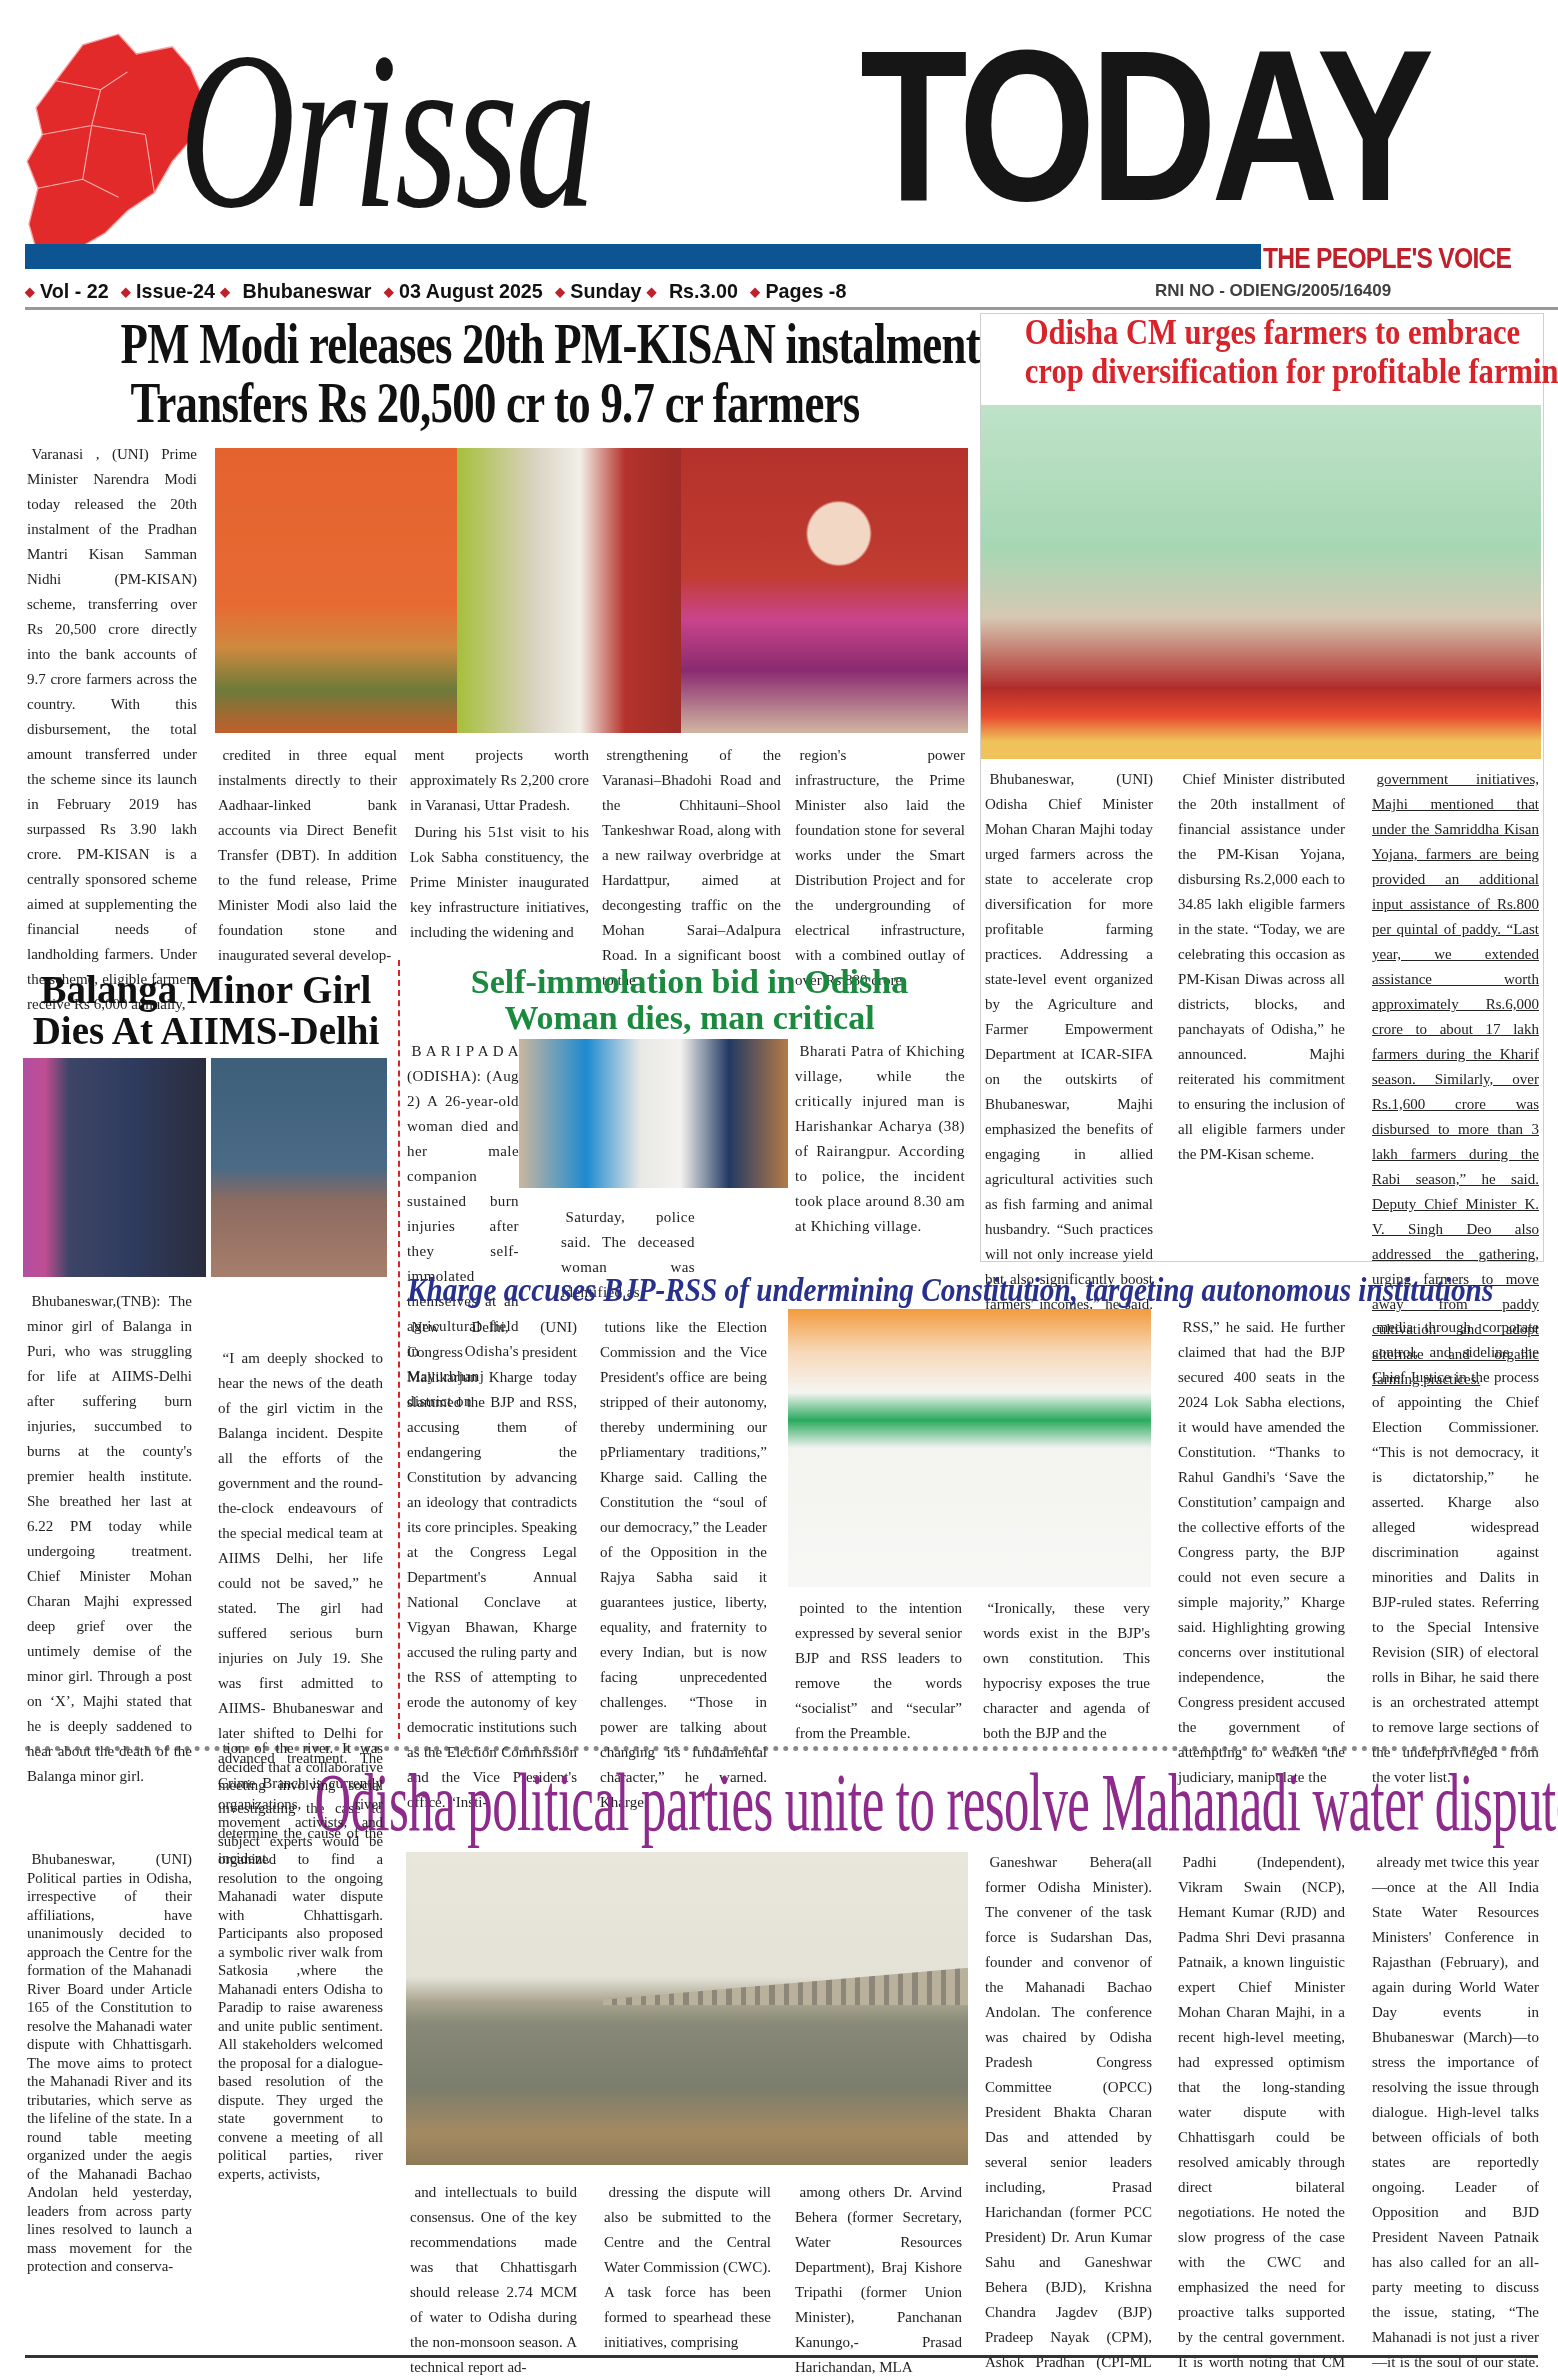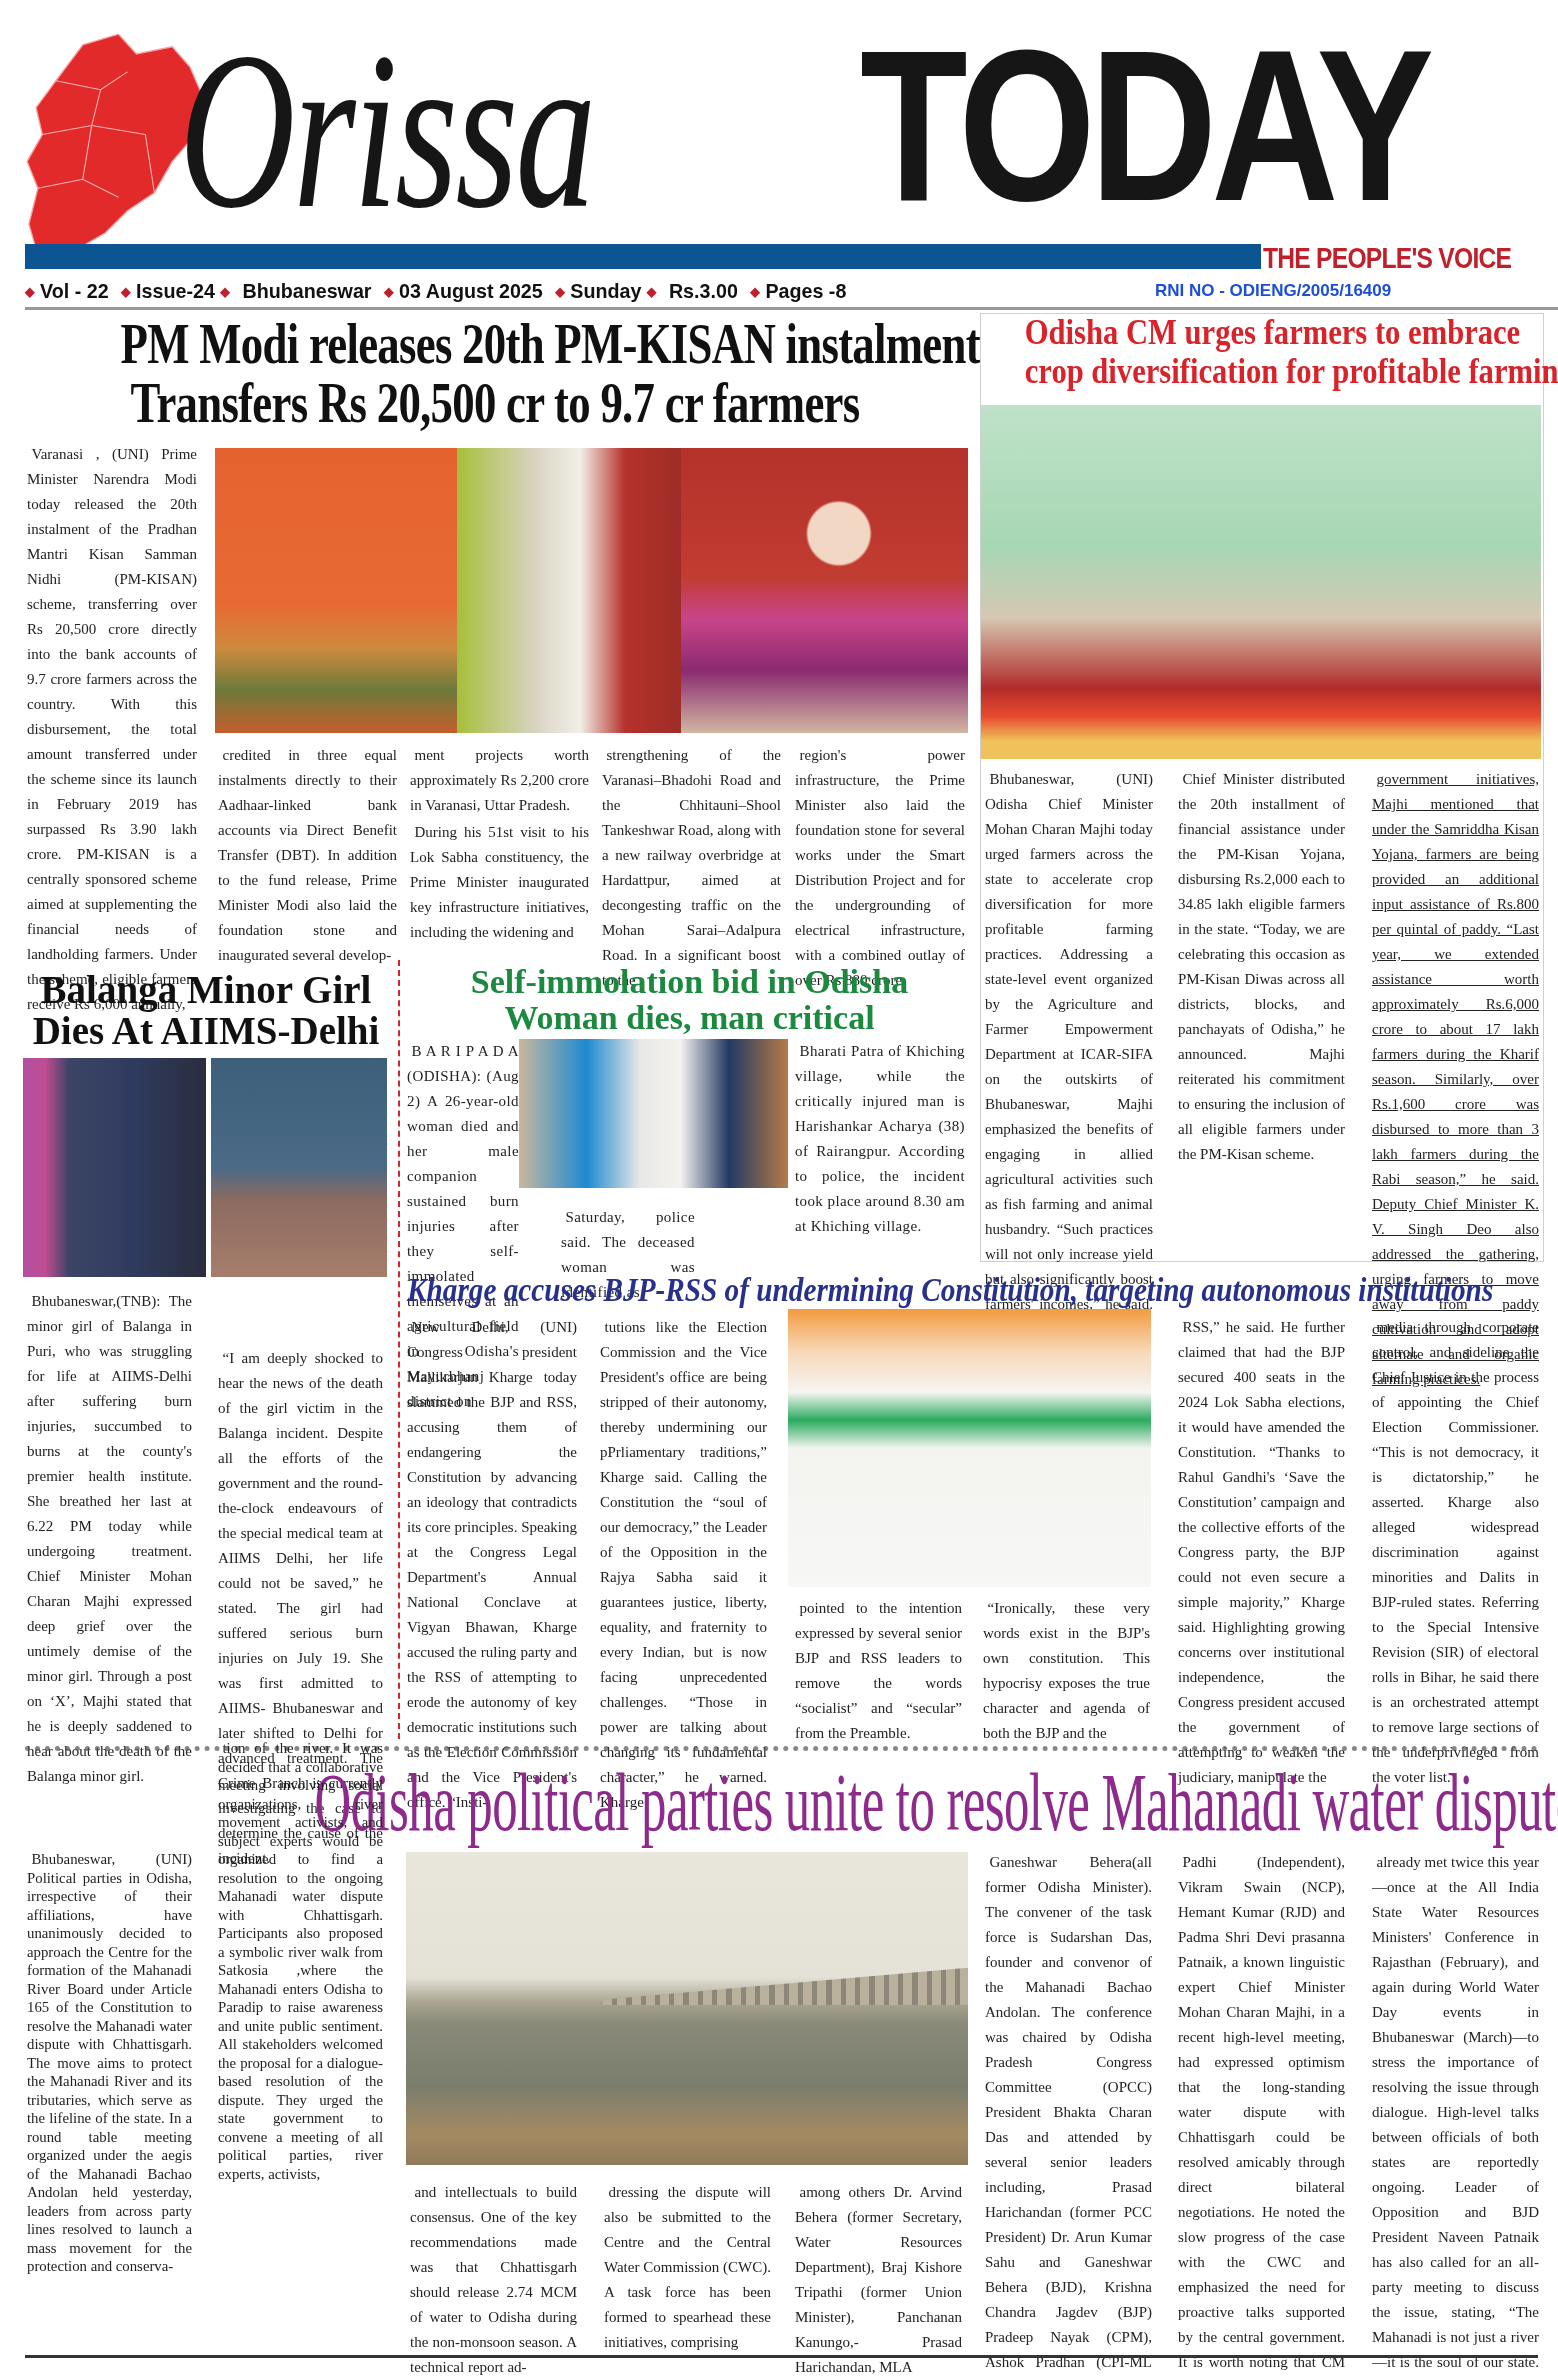--- a/index.html
+++ b/index.html
@@ -10,21 +10,21 @@
   
   .masthead { left: 0; top: 0; width: 1558px; height: 304px; }
   .map-shape { left: 19.7px; top: 27px; width: 206px; height: 233px; }
   .logo-orissa { left: 179px; top: 18px; font-family: "Liberation Serif", serif; font-style: italic; font-size: 224px; line-height: 224px; color: #161616; letter-spacing: -3.6px; transform: scaleX(0.72); transform-origin: left top; }
   .logo-today { left: 860px; top: 27px; font-family: "Liberation Sans", sans-serif; font-weight: 700; font-size: 215px; line-height: 197px; color: #161616; letter-spacing: -7.2px; transform: scaleX(0.82); transform-origin: left top; }
   .blue-bar { left: 25px; top: 244px; width: 1236px; height: 25px; background: #0d5592; }
   .tagline { left: 1263px; top: 242px; font-family: "Liberation Sans", sans-serif; font-weight: 700; font-size: 29px; color: #c0202a; letter-spacing: -0.9px; transform: scaleX(0.85); transform-origin: left top; white-space: nowrap; }
   .issue-line { left: 25px; top: 278px; height: 27px; font-family: "Liberation Sans", sans-serif; font-weight: 700; font-size: 19.7px; color: #111; display: flex; align-items: center; gap: 12.5px; white-space: nowrap; }
   .issue-line .dia { color: #c0202a; font-size: 12.5px; }
   .issue-line .item { display: inline-flex; align-items: center; gap: 5.4px; }
-  .rni { left: 1155px; top: 281px; font-family: "Liberation Sans", sans-serif; font-weight: 700; font-size: 17px; color: #1d4ed8; }
+  .rni { left: 1155px; top: 281px; font-family: "Liberation Sans", sans-serif; font-weight: 700; font-size: 17px; color: #404040; }
   .top-rule { left: 25px; top: 307px; width: 1533px; height: 2.7px; background: #999; }
 
   
   .hl { font-family: "Liberation Serif", serif; font-weight: 700; white-space: nowrap; text-align: center; }
   .hl-main { left: 27px; top: 315px; width: 936px; font-size: 56px; line-height: 59px; color: #111; transform: scaleX(0.8); transform-origin: center top; letter-spacing: -0.9px; }
   .hl-cm { left: 983px; top: 313px; width: 557px; font-size: 36px; line-height: 39px; color: #d8232a; transform: scaleX(0.85); transform-origin: center top; }
   .hl-balanga { left: 18px; top: 969px; width: 376px; font-size: 39px; line-height: 41px; color: #111; }
   .hl-self { left: 412px; top: 964px; width: 555px; font-size: 34px; line-height: 36px; color: #1b8a3e; }
   .hl-kharge { left: 407px; top: 1270px; width: 1137px; font-size: 34px; line-height: 39px; color: #27308a; font-style: italic; transform: scaleX(0.86); transform-origin: left top; text-align: left; }
   .hl-mahanadi { left: 27px; top: 1760px; width: 1513px; font-size: 82px; line-height: 86px; color: #8e2a8c; font-weight: 400; transform: scaleX(0.62); transform-origin: center top; letter-spacing: -0.9px; }

